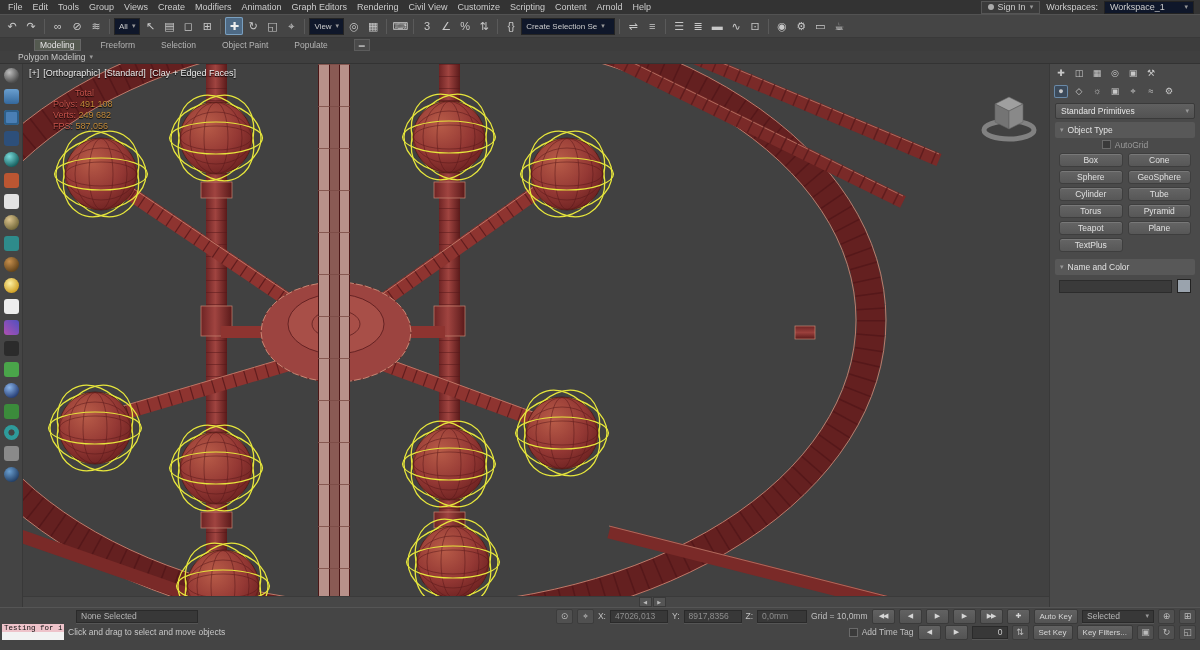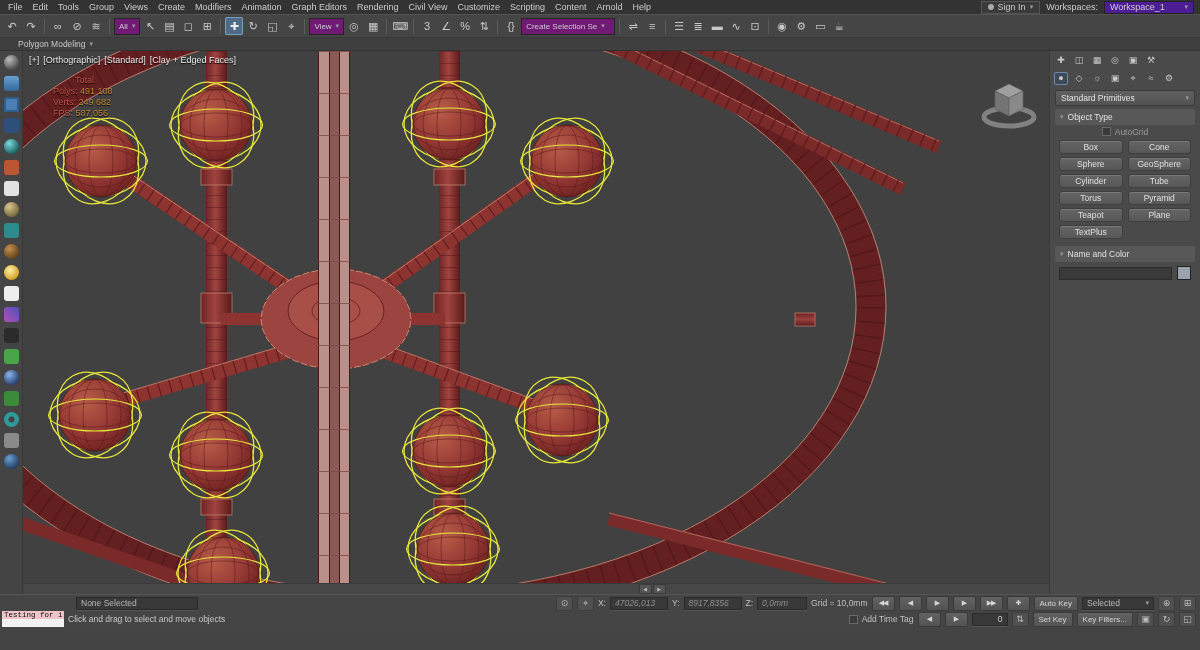--- a/index.html
+++ b/index.html
@@ -14,29 +14,29 @@
   .winbtn{width:18px;height:12px;display:flex;align-items:center;justify-content:center;font-size:8px;color:#ccc;}
   .winbtn.close{background:#a33a34;border-radius:2px;}
 
   
   .menubar{height:14px;background:#333;display:flex;align-items:center;font-size:9px;padding-left:3px;}
   .menu-item{padding:0 5px;color:#ccc;white-space:nowrap;}
   .mb-right{margin-left:auto;display:flex;align-items:center;gap:6px;padding-right:6px;}
   .signin{display:flex;align-items:center;gap:4px;border:1px solid #555;height:11px;padding:0 6px;background:#3a3a3a;}
   .person{width:6px;height:6px;border-radius:50%;background:#aaa;}
   .caret{color:#999;font-size:7px;}
-  .ws-drop{display:flex;align-items:center;gap:4px;background:#4c1d95;border:1px solid #222;height:11px;padding:0 5px;min-width:78px;justify-content:space-between;}
+  .ws-drop{display:flex;align-items:center;gap:4px;background:#0f172a;border:1px solid #222;height:11px;padding:0 5px;min-width:78px;justify-content:space-between;}
 
   
   .toolbar{height:22px;background:#454545;border-top:1px solid #525252;border-bottom:1px solid #393939;
     display:flex;align-items:center;padding:0 3px;gap:1px;}
   .tbtn{width:18px;height:18px;display:flex;align-items:center;justify-content:center;font-size:11px;color:#c8c8c8;border-radius:2px;flex:0 0 auto;}
   .tbtn.active{background:#4e6a85;box-shadow:inset 0 0 0 1px #7aa0c0;color:#eee;}
   .tsep{width:1px;height:15px;background:#5a5a5a;margin:0 3px;flex:0 0 auto;}
-  .tdrop{height:15px;background:#701a75;border:1px solid #242424;display:flex;align-items:center;gap:4px;
+  .tdrop{height:15px;background:#0f172a;border:1px solid #242424;display:flex;align-items:center;gap:4px;
     padding:0 4px;font-size:8px;color:#ccc;flex:0 0 auto;}
   .tdrop.wide{min-width:84px;}
 
   
   .ribbontabs{height:13px;background:#3d3d3d;display:flex;align-items:flex-end;padding-left:34px;gap:14px;font-size:8.5px;}
   .rtab{padding:1px 6px;color:#b5b5b5;}
   .rtab.active{background:#545a50;color:#e5e5e5;box-shadow:inset 0 0 0 1px #666;}
   .ribbon-min{width:14px;height:10px;background:#4a4a4a;border:1px solid #5c5c5c;display:flex;align-items:center;justify-content:center;font-size:6px;color:#aaa;margin-left:6px;}
   .subtabs{height:12px;background:#3f3f3f;border-bottom:1px solid #333;display:flex;align-items:center;gap:4px;padding-left:18px;font-size:8.5px;color:#c8c8c8;}
 
@@ -71,21 +71,21 @@
     box-shadow:inset 0 1px 0 #787878;color:#e0e0e0;display:flex;align-items:center;justify-content:center;font-size:8.5px;}
   .nc-row{display:flex;align-items:center;gap:5px;padding:4px 9px;}
   .nc-field{flex:1;height:11px;background:#3a3a3a;border:1px solid #2c2c2c;}
   .nc-swatch{width:12px;height:12px;background:#9aa3ad;border:1px solid #222;}
 
   
   .statusbar{height:32px;background:#454545;border-top:1px solid #555;font-size:8.5px;}
   .sb-row{height:16px;display:flex;align-items:center;gap:4px;padding:0 4px;}
   .sunken{background:#383838;border:1px solid #2a2a2a;box-shadow:0 1px 0 #555;height:11px;display:flex;align-items:center;padding:0 4px;color:#b8b8b8;}
   .sb-status{width:112px;}
-  .sb-field{width:48px;color:#8f8f8f;font-style:italic;}
+  .sb-field{width:48px;color:#8f8f8f;}
   .sb-field.z{width:40px;}
   .sb-lbl{color:#c0c0c0;}
   .sb-btn{height:13px;min-width:15px;background:linear-gradient(#626262,#535353);border:1px solid #3a3a3a;border-radius:2px;
     display:flex;align-items:center;justify-content:center;color:#d5d5d5;font-size:7px;padding:0 3px;letter-spacing:-1px;}
   .sb-btn.txt{letter-spacing:0;font-size:8px;padding:0 5px;}
   .sb-combo{display:flex;align-items:center;justify-content:space-between;gap:4px;width:62px;}
   .spacer70{width:68px;flex:0 0 auto;}
   .flexsp{flex:1;}
   .sb-ico{width:15px;height:13px;display:flex;align-items:center;justify-content:center;color:#bbb;font-size:9px;background:#505050;border:1px solid #3c3c3c;border-radius:2px;}
   .listener{width:62px;height:16px;display:flex;flex-direction:column;flex:0 0 auto;margin-left:-2px;}
@@ -181,20 +181,28 @@
     <span class="tbtn">▬</span>
     <span class="tbtn">∿</span>
     <span class="tbtn">⊡</span>
     <span class="tsep"></span>
     <span class="tbtn">◉</span>
     <span class="tbtn">⚙</span>
     <span class="tbtn">▭</span>
     <span class="tbtn">☕</span>
   </div>
 
+  <div class="ribbontabs">
+    <span class="rtab active">Modeling</span>
+    <span class="rtab">Freeform</span>
+    <span class="rtab">Selection</span>
+    <span class="rtab">Object Paint</span>
+    <span class="rtab">Populate</span>
+    <span class="ribbon-min">▬</span>
+  </div>
   <div class="subtabs">
     <span>Polygon Modeling</span>
     <span class="caret">▾</span>
   </div>
 
   <div class="main">
 
     <div class="lefttools">
       <div class="ltool" style="border-radius:50%;background:radial-gradient(circle at 35% 30%,#bdbdbd,#4e4e4e 72%)"></div>
       <div class="ltool" style="background:linear-gradient(#6a9fd0,#34689c)"></div>

